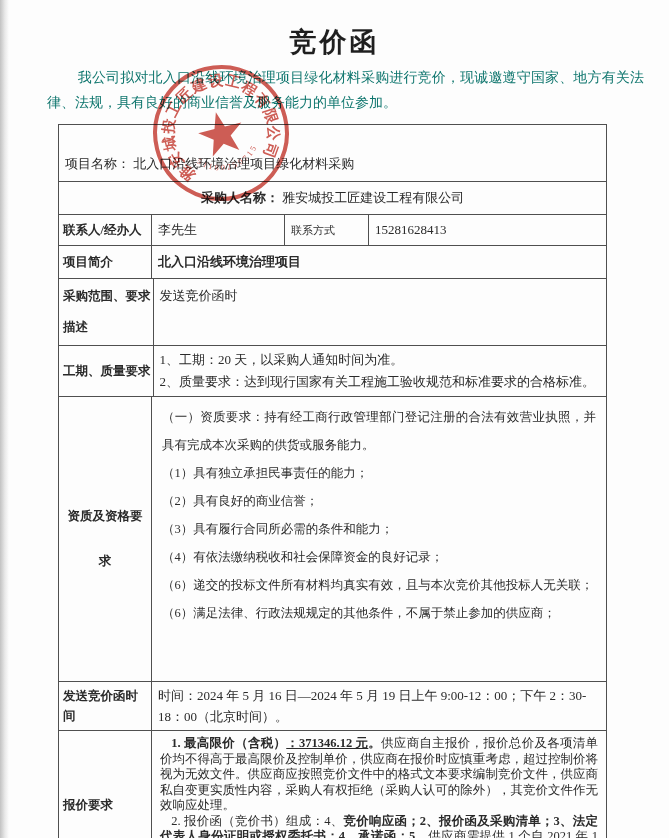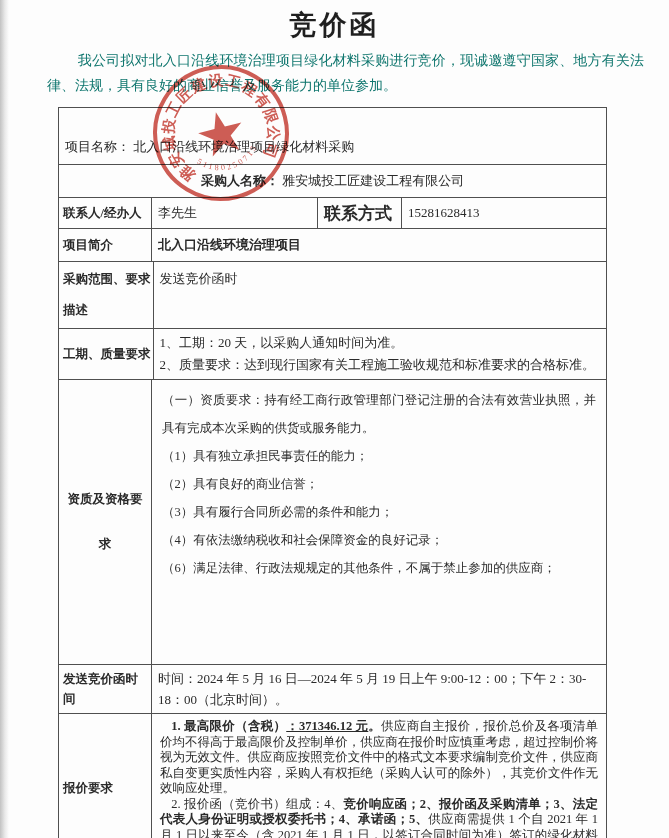--- a/index.html
+++ b/index.html
@@ -17,21 +17,21 @@
   }
   .scan-edge {
     position: absolute;
     left: 0; top: 0; bottom: 0;
     width: 9px;
     background: linear-gradient(to right, #c2c2c2, #e9e9e9 55%, rgba(255,255,255,0));
     pointer-events: none;
   }
   .doc-title {
     text-align: center;
-    padding-top: 7px;
+    padding-top: 24px;
     font-size: 27px;
     font-weight: bold;
     letter-spacing: 3px;
     color: #1f1f1f;
   }
   .doc-intro {
     margin: 5px 25px 0 47px;
     font-size: 14px;
     line-height: 25px;
     text-align: justify;
@@ -60,21 +60,21 @@
   }
   .lab > div { white-space: nowrap; }
   .val { flex: 1 1 auto; padding: 2px 6px; display: flex; align-items: center; }
   
   .row-project { min-height: 56px; }
   .row-project .full { flex: 1; display: flex; align-items: flex-end; padding: 4px 6px 8px 6px; }
   .row-purchaser { min-height: 33px; }
   .row-purchaser .full { flex: 1; display: flex; align-items: center; padding: 2px 6px; justify-content: center; }
   .row-contact { min-height: 31px; }
   .row-contact .c-val1 { flex: 0 0 133px; }
-  .row-contact .c-lab2 { flex: 0 0 84px; font-weight: bold; font-size: 17px; display: flex; align-items: center; padding: 2px 2px 2px 6px; margin-left: 33px; }
+  .row-contact .c-lab2 { flex: 0 0 84px; font-weight: normal; font-size: 11px; display: flex; align-items: center; padding: 2px 2px 2px 6px; }
   .row-contact .c-val2 { flex: 1 1 auto; }
   .row-brief { min-height: 33px; }
   .row-brief .val { font-weight: bold; }
   .row-scope { min-height: 53px; }
   .row-scope .lab { justify-content: flex-start; line-height: 31px; padding-top: 2px; }
   .row-scope .val { align-items: flex-start; padding-top: 8px; }
   .row-duration { min-height: 50px; }
   .row-duration .val { display: block; padding: 3px 6px; line-height: 22px; }
   .row-qual { min-height: 285px; }
   .row-qual .lab { text-align: center; line-height: 45px; padding-left: 2px; }
@@ -169,20 +169,21 @@
       <div class="t-cell lab">
           <div>资质及资格要</div>
           <div>求</div>
         </div>
       <div class="t-cell val">
           <p><span>（一）资质要求：持有经工商行政管理部门登记注册的合法有效营业执照，并具有完成本次采购的供货或服务能力。</span></p>
           <p><span>（1）具有独立承担民事责任的能力；</span></p>
           <p><span>（2）具有良好的商业信誉；</span></p>
           <p><span>（3）具有履行合同所必需的条件和能力；</span></p>
           <p><span>（4）有依法缴纳税收和社会保障资金的良好记录；</span></p>
+          <p><span>（6）递交的投标文件所有材料均真实有效，且与本次竞价其他投标人无关联；</span></p>
           <p><span>（6）满足法律、行政法规规定的其他条件，不属于禁止参加的供应商；</span></p>
         </div>
     </div>
 
     <div class="t-row row-send">
       <div class="t-cell lab">
           <div>发送竞价函时</div>
           <div>间</div>
         </div>
       <div class="t-cell val">时间：2024 年 5 月 16 日—2024 年 5 月 19 日上午 9:00-12：00；下午 2：30-18：00（北京时间）。</div>

